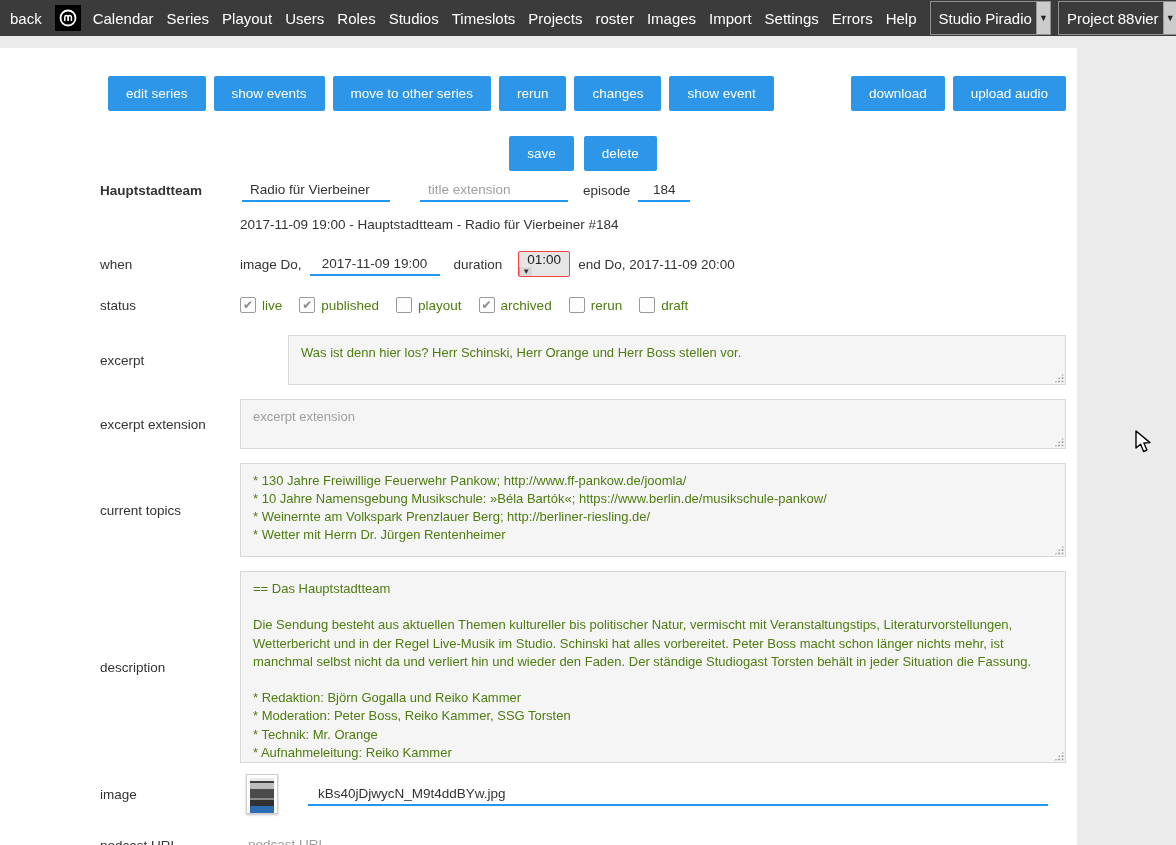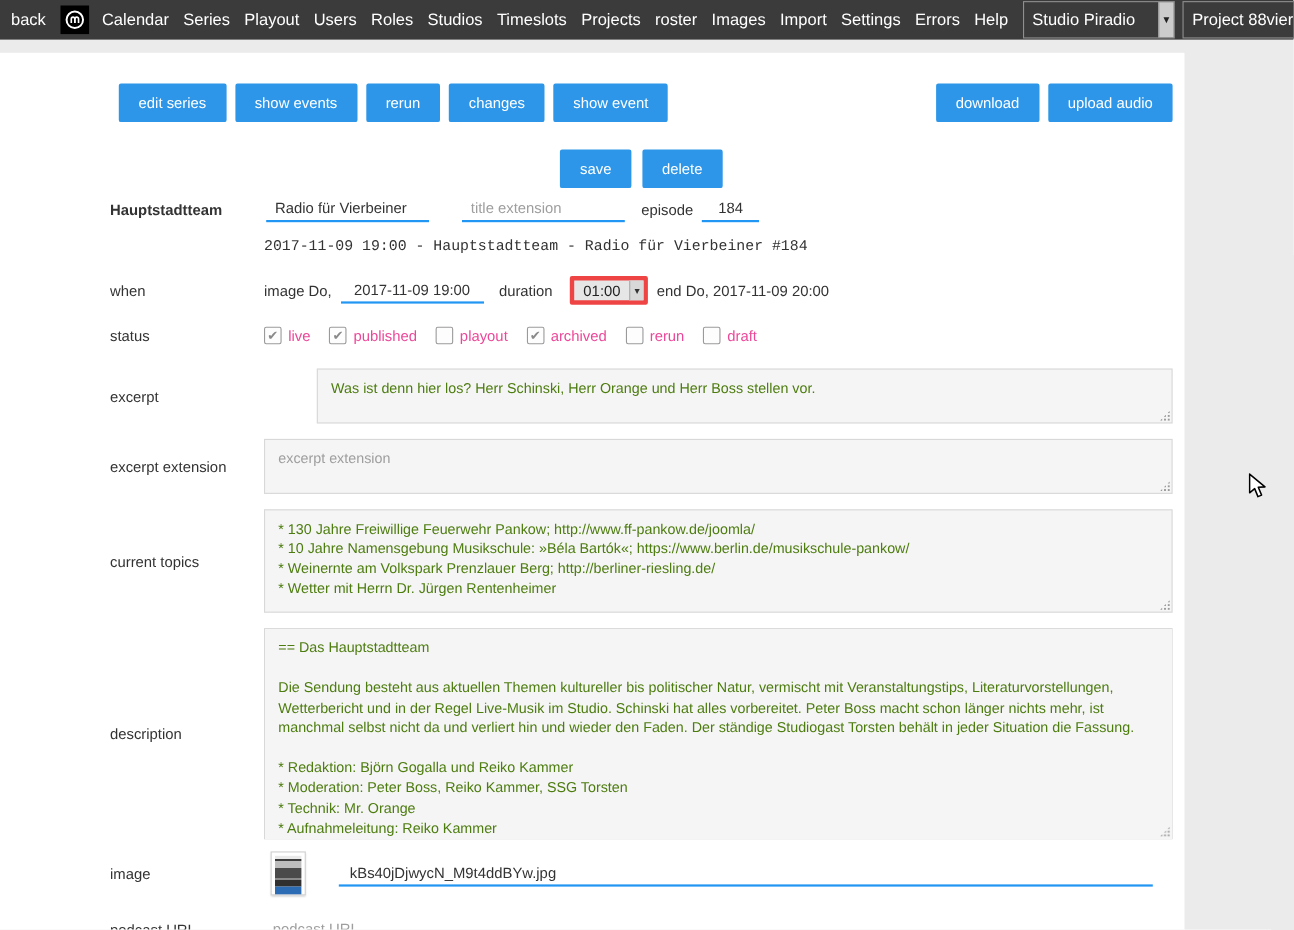--- a/index.html
+++ b/index.html
@@ -12,21 +12,21 @@
 
   
   .nav{position:absolute; top:0; left:0; width:1176px; height:36px; background:var(--nav_bg);
        display:flex; align-items:center; z-index:5;}
   .nav a{color:#fff; text-decoration:none; font-size:15px; margin-right:13px; white-space:nowrap; cursor:pointer;}
   .nav a.back{margin-left:10px;}
   .logo{width:26px; height:26px; background:#000; margin-right:12px; display:flex; align-items:center; justify-content:center; flex-shrink:0; cursor:pointer;}
   .logo svg{display:block;}
   .nav-select{height:34px; border:1px solid #8f8f8f; background:var(--nav_bg); color:#fff;
               display:flex; align-items:center; font-size:15px; cursor:pointer; margin-right:7px;}
-  .nav-select .txt{padding:0 21px 0 8px; white-space:nowrap;}
+  .nav-select .txt{padding:0 4px 0 8px; white-space:nowrap;}
   .nav-select .arrow{width:14px; align-self:stretch; background:#ccc; color:#222; font-size:9px;
                      display:flex; align-items:center; justify-content:center; border-left:1px solid #9a9a9a;}
 
   
   .page{position:absolute; top:48px; left:0; width:1077px; height:809px; background:#fff;}
   .main{padding:0 11px 0 100px; width:1077px;}
 
   
   .btn{background:var(--accent); color:#fff; border:none; border-radius:2px; height:35px;
        padding:0 18px; font-size:13.5px; font-family:"Liberation Sans",sans-serif; cursor:pointer; white-space:nowrap;}
@@ -43,40 +43,40 @@
           font-size:13.5px; color:#333; height:24px; font-family:"Liberation Sans",sans-serif; outline:none;}
   .uinput::placeholder{color:#9e9e9e;}
   input::placeholder, textarea::placeholder{color:#9e9e9e; opacity:1;}
 
   .row-title{margin-top:7px;}
   .in-title{width:148px; margin-left:2px; padding:0 8px;}
   .in-ext{width:148px; margin-left:30px; padding:0 8px;}
   .lbl-episode{font-size:13.5px; color:#333; margin-left:15px;}
   .in-episode{width:52px; margin-left:8px; text-align:center;}
 
-  .row-summary{margin-top:15px; margin-left:140px; font-size:13.5px; color:#333;font-family:Liberation Mono, monospace;}
+  .row-summary{margin-top:15px; margin-left:140px; font-size:13.5px; color:#333;}
 
   .row-when{margin-top:19px;}
   .wtext{font-size:13.5px; color:#333; white-space:nowrap;}
   .in-start{width:130px; margin-left:8px; text-align:center;}
   .lbl-duration{margin-left:14px;}
-  .dur-select{margin-left:16px; height:26px; background:#e6e6e6; border:4px solid #ef4444; border-radius:2px;
-              display:flex; align-items:center; cursor:pointer;}
+  .dur-select{margin-left:16px; height:26px; background:#e6e6e6; border:1px solid #ef4444; border-radius:2px;
+              display:flex; align-items:center; cursor:pointer;flex-direction:column;}
   .dur-select .txt{padding:0 8px; font-size:13.5px; color:#222;}
   .dur-select .arrow{width:13px; align-self:stretch; background:#d8d8d8; border-left:1px solid #a9a9a9;
                      color:#333; font-size:8px; display:flex; align-items:center; justify-content:center;}
   .lbl-end{margin-left:8px;}
 
   .row-status{margin-top:20px;}
   .cb{display:flex; align-items:center; margin-right:17px; cursor:pointer;}
   .cb-box{width:16px; height:16px; border:1px solid #9a9a9a; border-radius:2px; background:#fdfdfd;
           display:flex; align-items:center; justify-content:center; font-size:12px; color:transparent;}
   .cb-box.checked{color:#8a8a8a;}
   .cb-box.checked::before{content:"\2714";}
-  .cb .cbl{font-size:13.5px; color:#ec4899; margin-left:6px;}
+  .cb .cbl{font-size:13.5px; color:#4d7c0f; margin-left:6px;}
 
   .ta-wrap{position:relative; flex:1;}
   textarea{width:100%; background:var(--field-bg,#f5f5f5); background:var(--field_bg);
            border:1px solid var(--field_border); resize:none; outline:none;
            font-family:"Liberation Sans",sans-serif; font-size:13px; color:#4d7c0f;
            line-height:18px; padding:8px 12px; display:block;}
   .grip{position:absolute; right:2px; bottom:2px; width:10px; height:10px;
         background:radial-gradient(#999 1px, transparent 1.2px); background-size:3.4px 3.4px;
         clip-path:polygon(100% 0, 100% 100%, 0 100%);}
   .row-excerpt{margin-top:22px;gap:48px;}  .ta-excerpt{height:50px;}
@@ -134,20 +134,21 @@
 
 </div>
 
 <div class="page">
   <div class="main">
 
     <div class="toolbar">
       <div class="tb-left">
         <button class="btn">edit series</button>
         <button class="btn">show events</button>
+        <button class="btn">move to other series</button>
         <button class="btn">rerun</button>
         <button class="btn">changes</button>
         <button class="btn">show event</button>
       </div>
       <div class="tb-right">
         <button class="btn">download</button>
         <button class="btn">upload audio</button>
       </div>
     </div>
 

